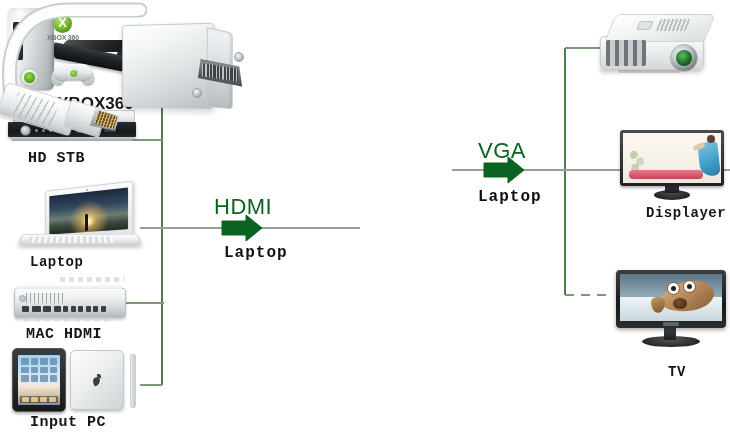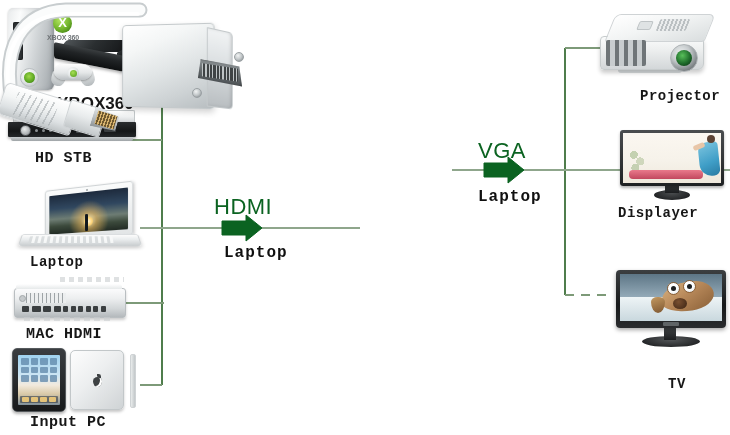--- a/index.html
+++ b/index.html
@@ -29,27 +29,27 @@
   
   .dev-label {
     position: absolute;
     color: #171717;
     font-family: "Liberation Mono", "DejaVu Sans Mono", monospace;
     font-weight: bold;
     letter-spacing: 0.5px;
     white-space: nowrap;
   }
   .lbl-ps3     { left: 8px;   top: 92px;  font-size: 17px; font-family:"Liberation Sans", sans-serif; letter-spacing:0; }
-  .lbl-stb     { left: 35px;  top: 150px; font-size: 15px; }
+  .lbl-stb     { left: 28px;  top: 150px; font-size: 15px; }
   .lbl-laptop  { left: 30px;  top: 254px; font-size: 14px; }
   .lbl-macmini { left: 26px;  top: 326px; font-size: 15px; }
   .lbl-tablet  { left: 30px;  top: 414px; font-size: 15px; }
   .lbl-proj    { left: 640px; top: 88px;  font-size: 14px; }
-  .lbl-disp    { left: 618px; top: 205px; font-size: 14px; }
-  .lbl-tv      { left: 668px; top: 364px; font-size: 14px; margin-top: 12px; }
+  .lbl-disp    { left: 646px; top: 205px; font-size: 14px; }
+  .lbl-tv      { left: 668px; top: 364px; font-size: 14px; }
 
   
   .flow-title {
     position: absolute;
     color: #0b6321;
     font-family: "Liberation Sans", sans-serif;
     font-weight: normal;
     font-size: 22px;
     letter-spacing: 0.5px;
   }
@@ -739,21 +739,20 @@
 
   <div class="abs projector">
     <span class="foot"></span>
     <span class="front"></span>
     <span class="top"></span>
     <span class="topdet"></span>
     <span class="topbtn"></span>
     <span class="grille"></span>
     <span class="lens"></span>
   </div>
-  <div class="dev-label lbl-proj">Projector</div>
 
   <div class="abs displayer">
     <span class="stand"></span>
     <span class="neck"></span>
     <span class="bez">
       <span class="scr">
         <span class="plant"></span>
         <span class="couch"></span>
         <span class="model"></span>
         <span class="dress"></span>

